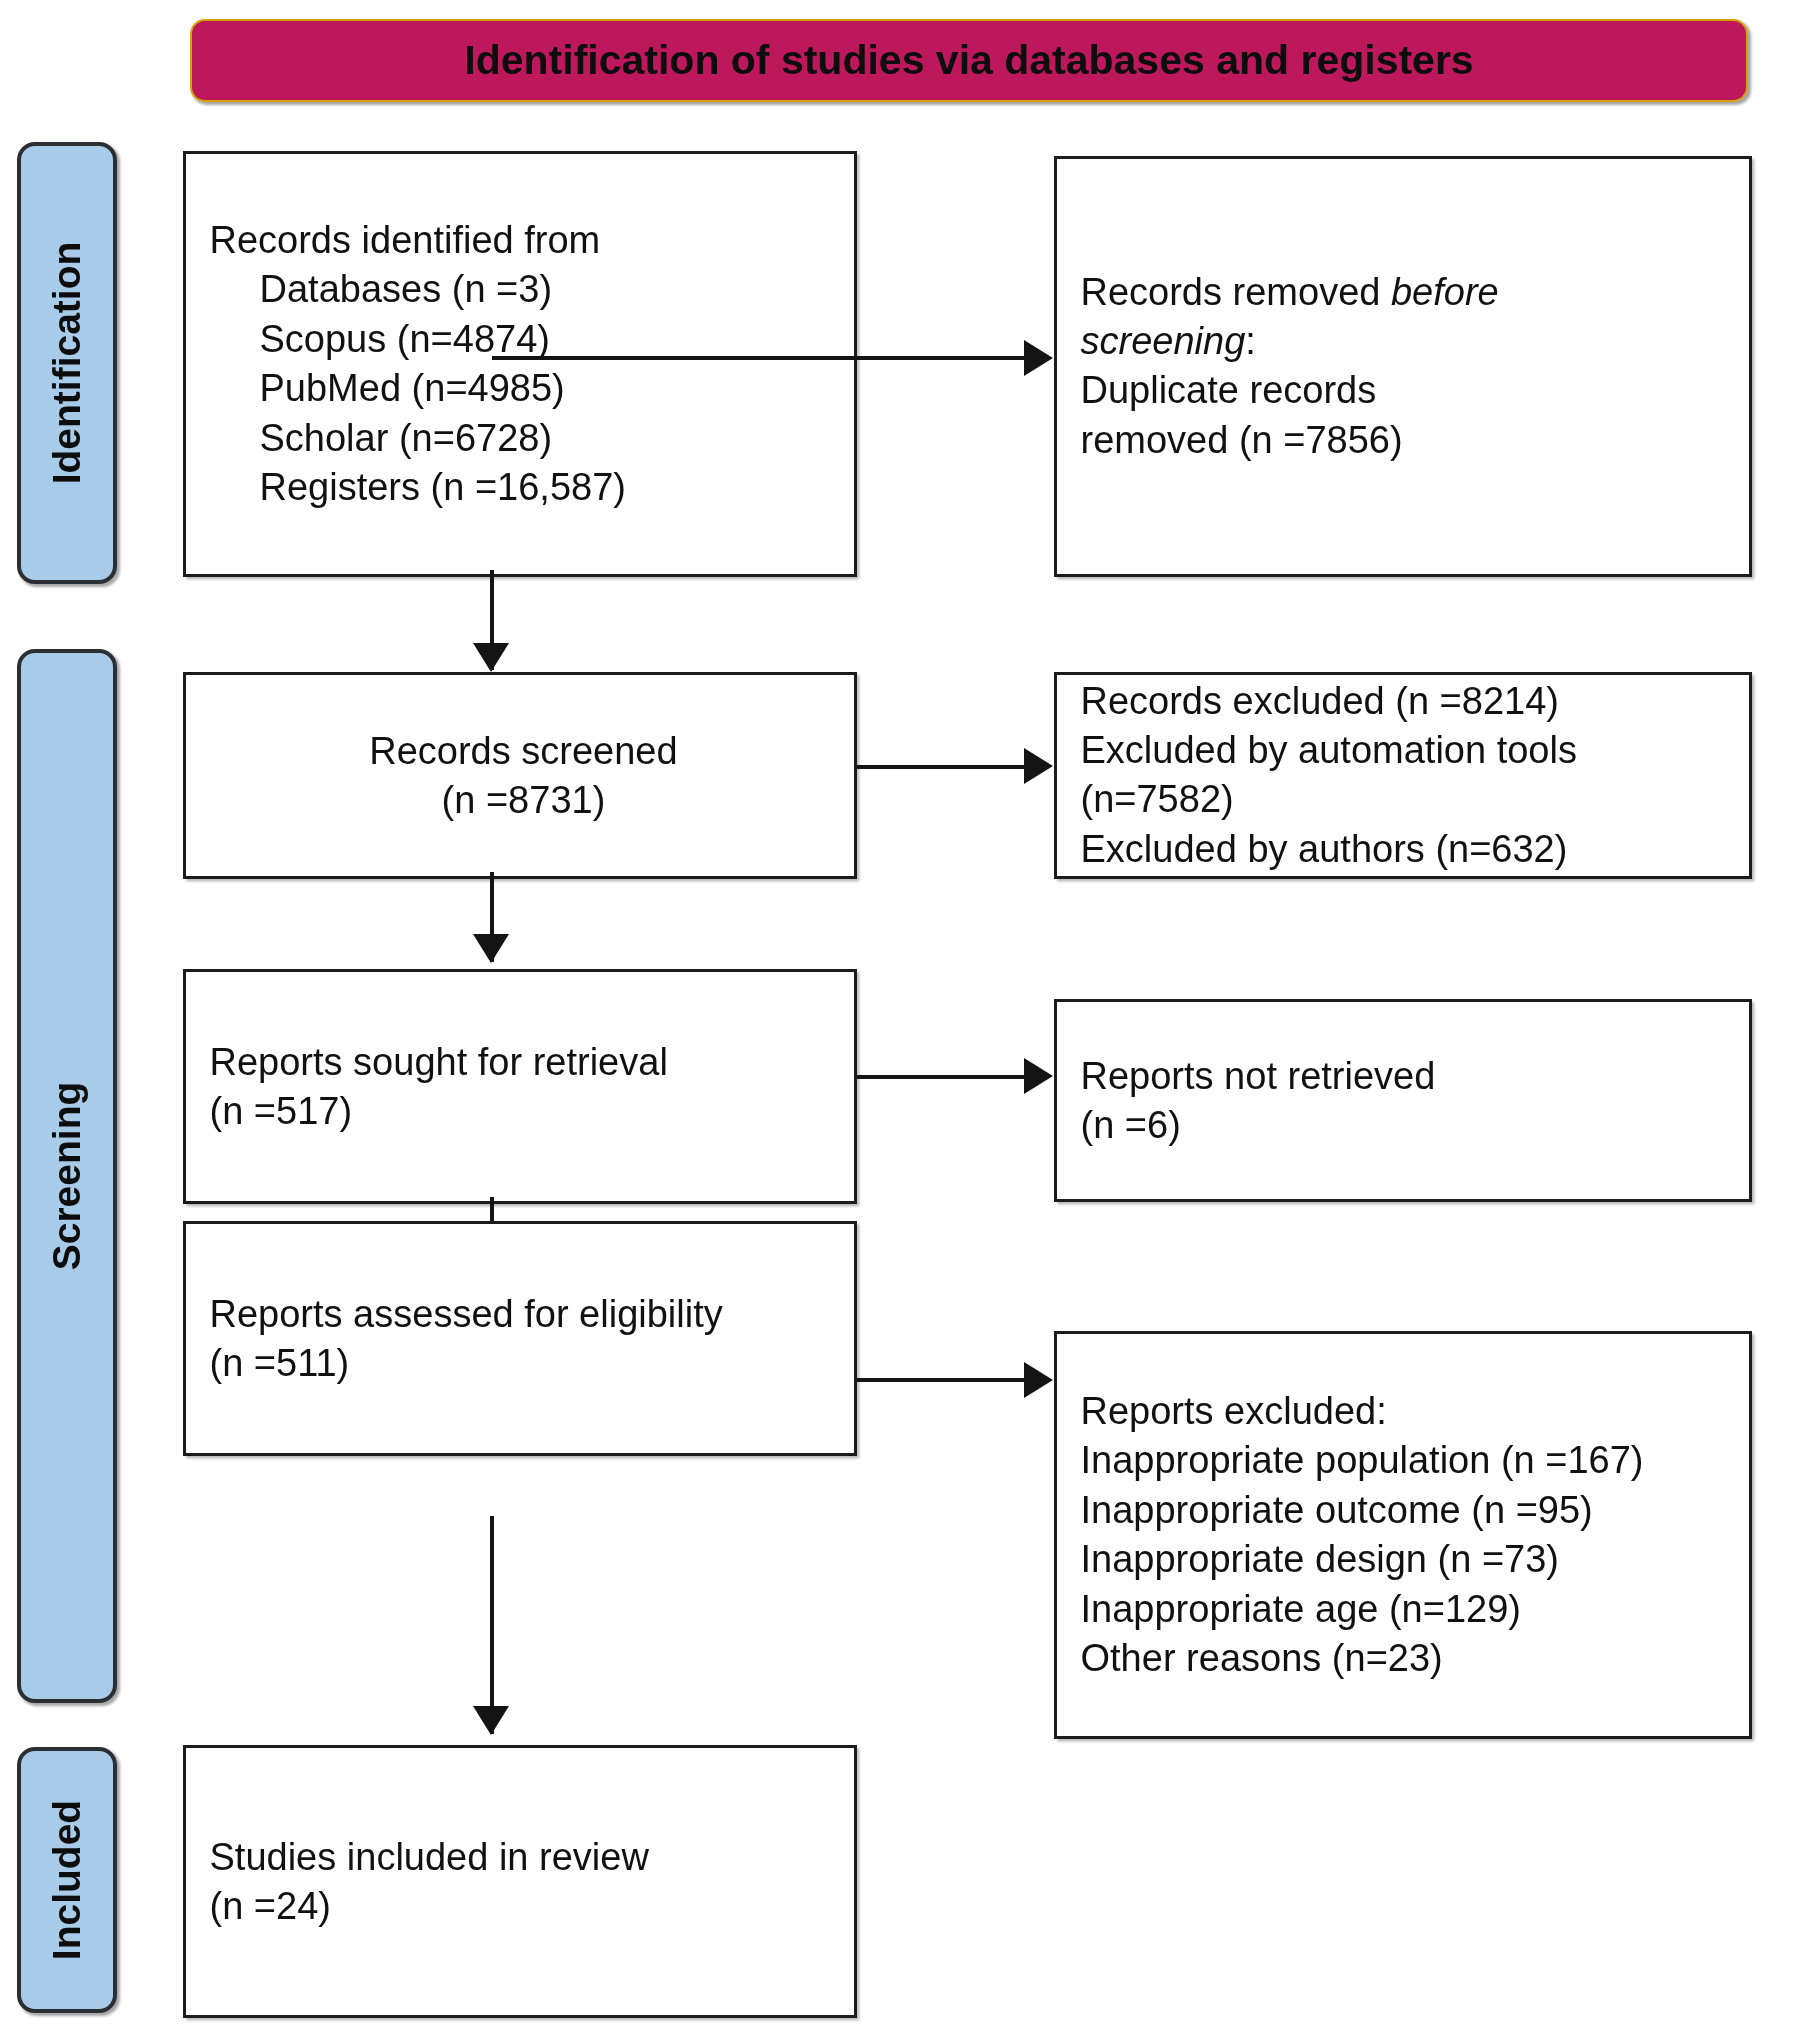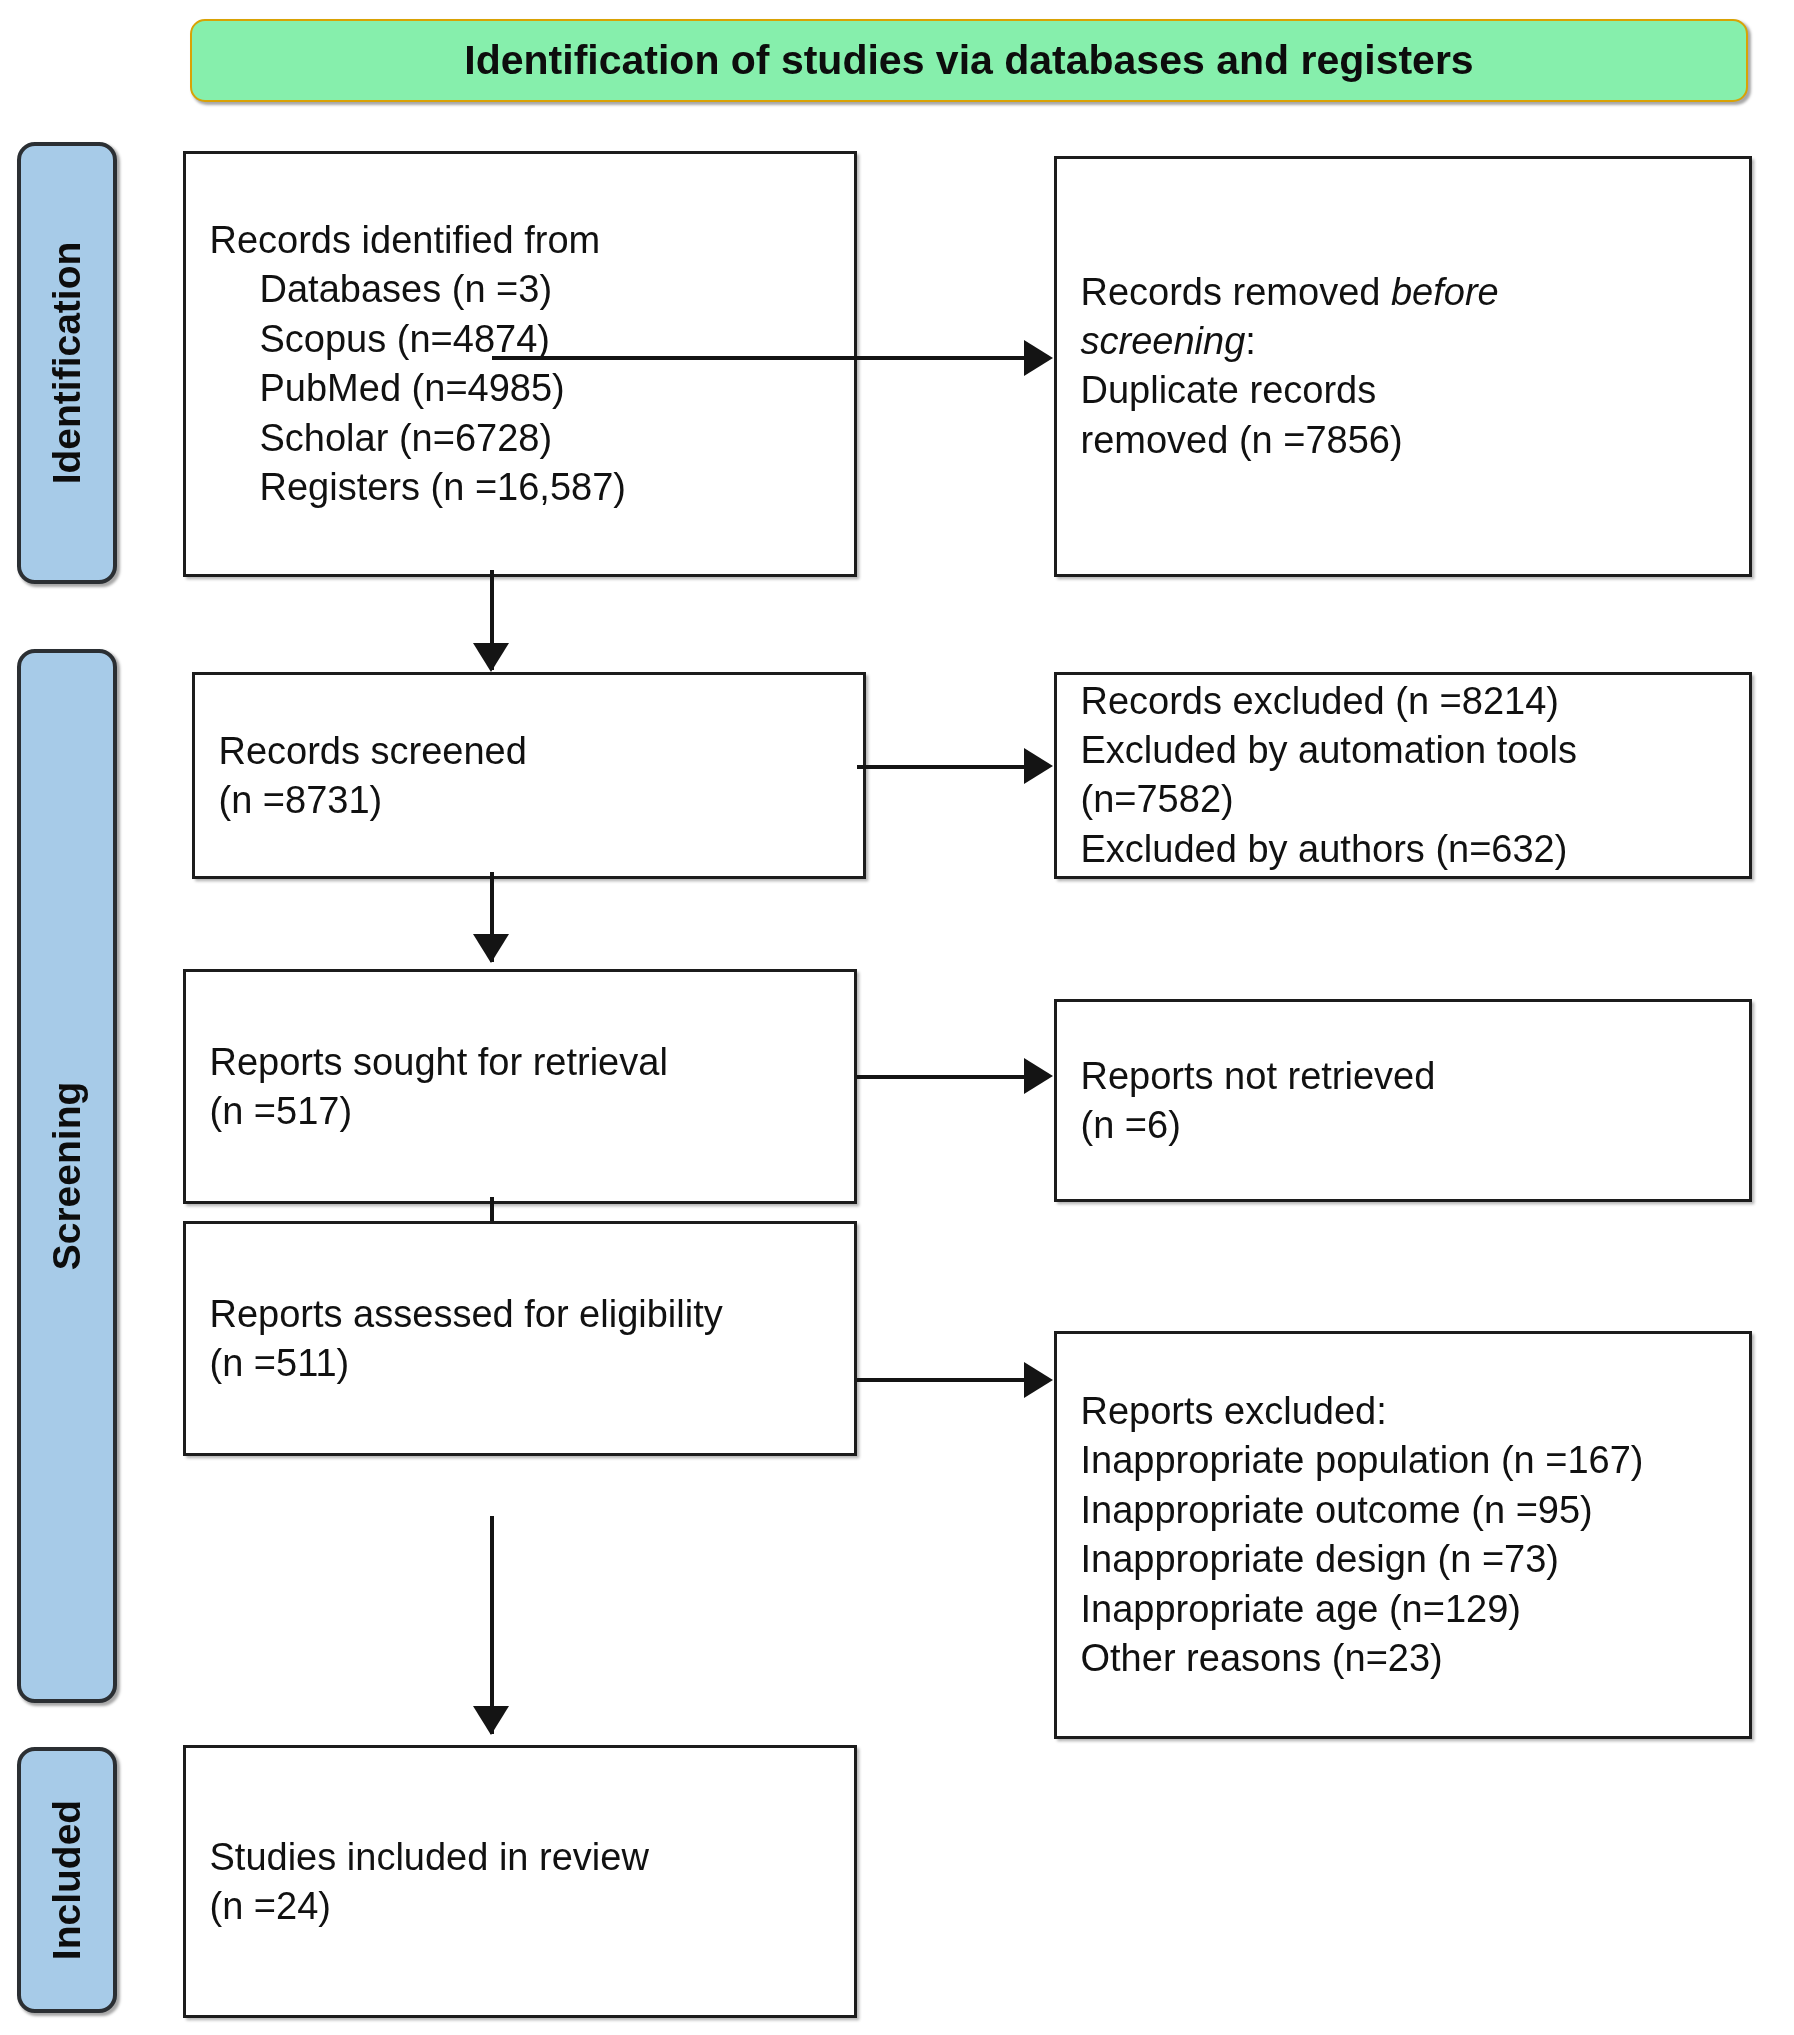--- a/index.html
+++ b/index.html
@@ -36,21 +36,21 @@
     white-space: nowrap;
     font-weight: bold;
     font-size: 39px;
     color: #0d0d0d;
     letter-spacing: 0px;
   }
 
   
   .header-banner {
     position: absolute;
-    background: #86efac;
+    background: #be185d;
     border: 2.1px solid #d9a204;
     border-radius: 15px;
     box-sizing: border-box;
     display: flex;
     align-items: center;
     justify-content: center;
     box-shadow: 2.1px 2.1px 2.8px rgba(0,0,0,0.35);
   }
   .header-title {
     font-weight: bold;
@@ -155,21 +155,21 @@
       <div class="pline">removed (n =7856)</div>
     </div>
   </div>
 
   <div class="hline" style="left:492px; top:356px; width:532px;"></div>
   <div class="arrow-right" style="left:1024px; top:340px;"></div>
 
   <div class="vline" style="left:490px; top:570px; height:100px;"></div>
   <div class="arrow-down" style="left:473px; top:643px;"></div>
 
-  <div class="pbox" style="left:192px; top:665px; width:674px; height:207px;">
+  <div class="pbox" style="left:183px; top:665px; width:674px; height:207px;text-align:center;">
     <div class="pbox-inner">
       <div class="pline">Records screened</div>
       <div class="pline">(n =8731)</div>
     </div>
   </div>
 
   <div class="pbox" style="left:1054px; top:665px; width:698px; height:207px;padding-left:48px;">
     <div class="pbox-inner">
       <div class="pline">Records excluded (n =8214)</div>
       <div class="pline">Excluded by automation tools</div>

